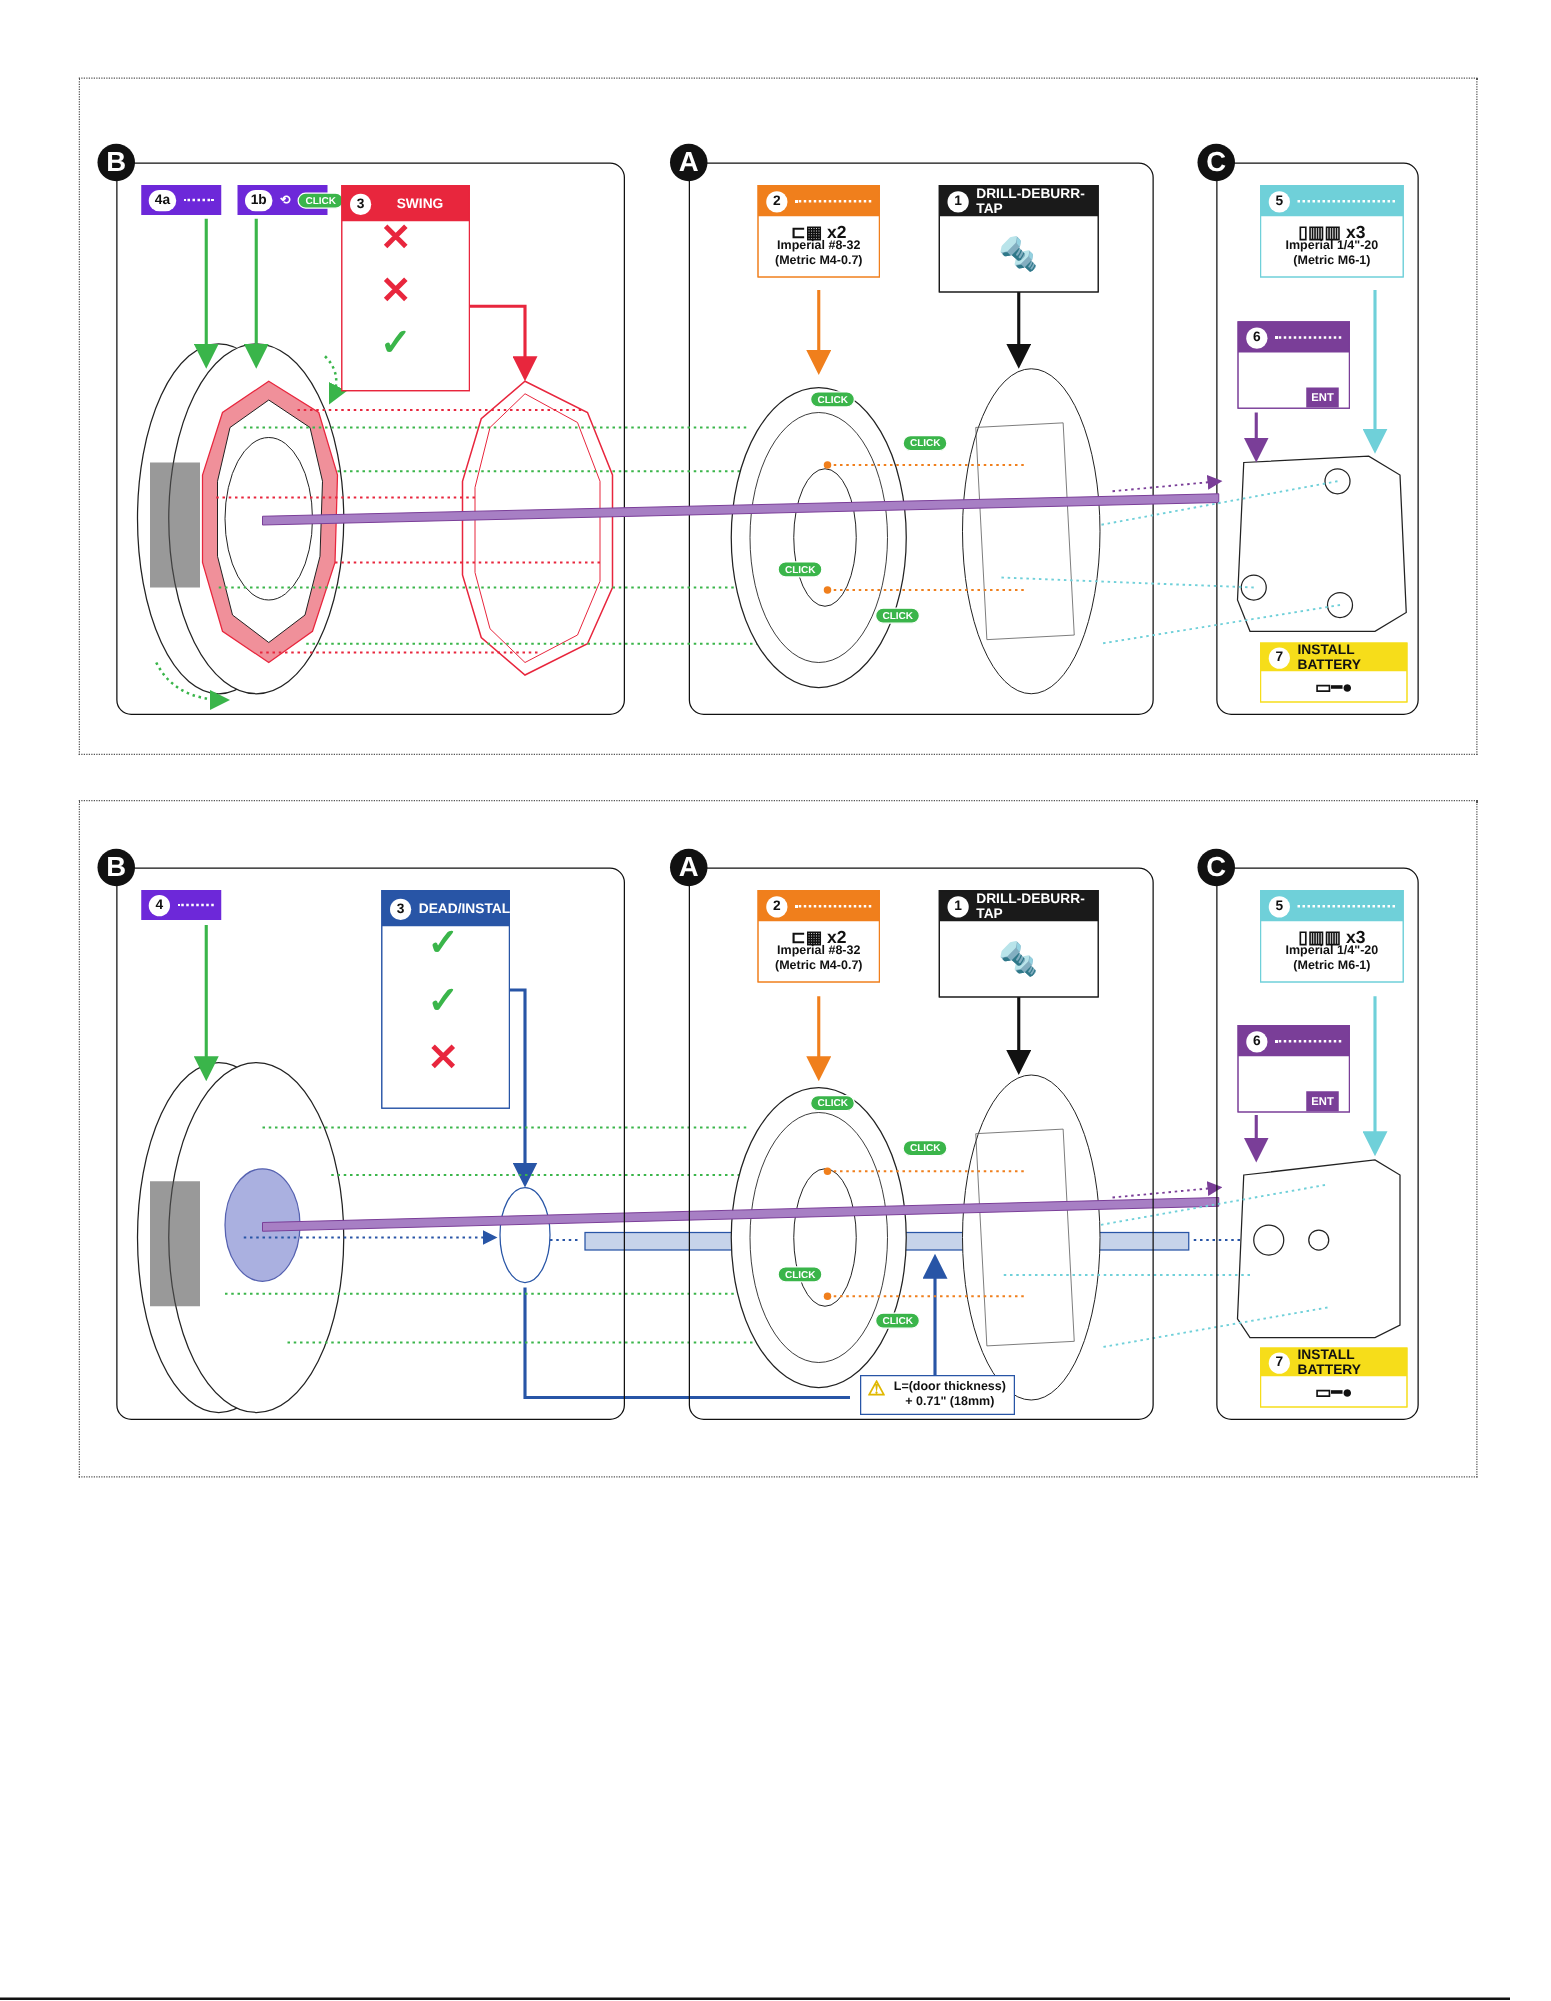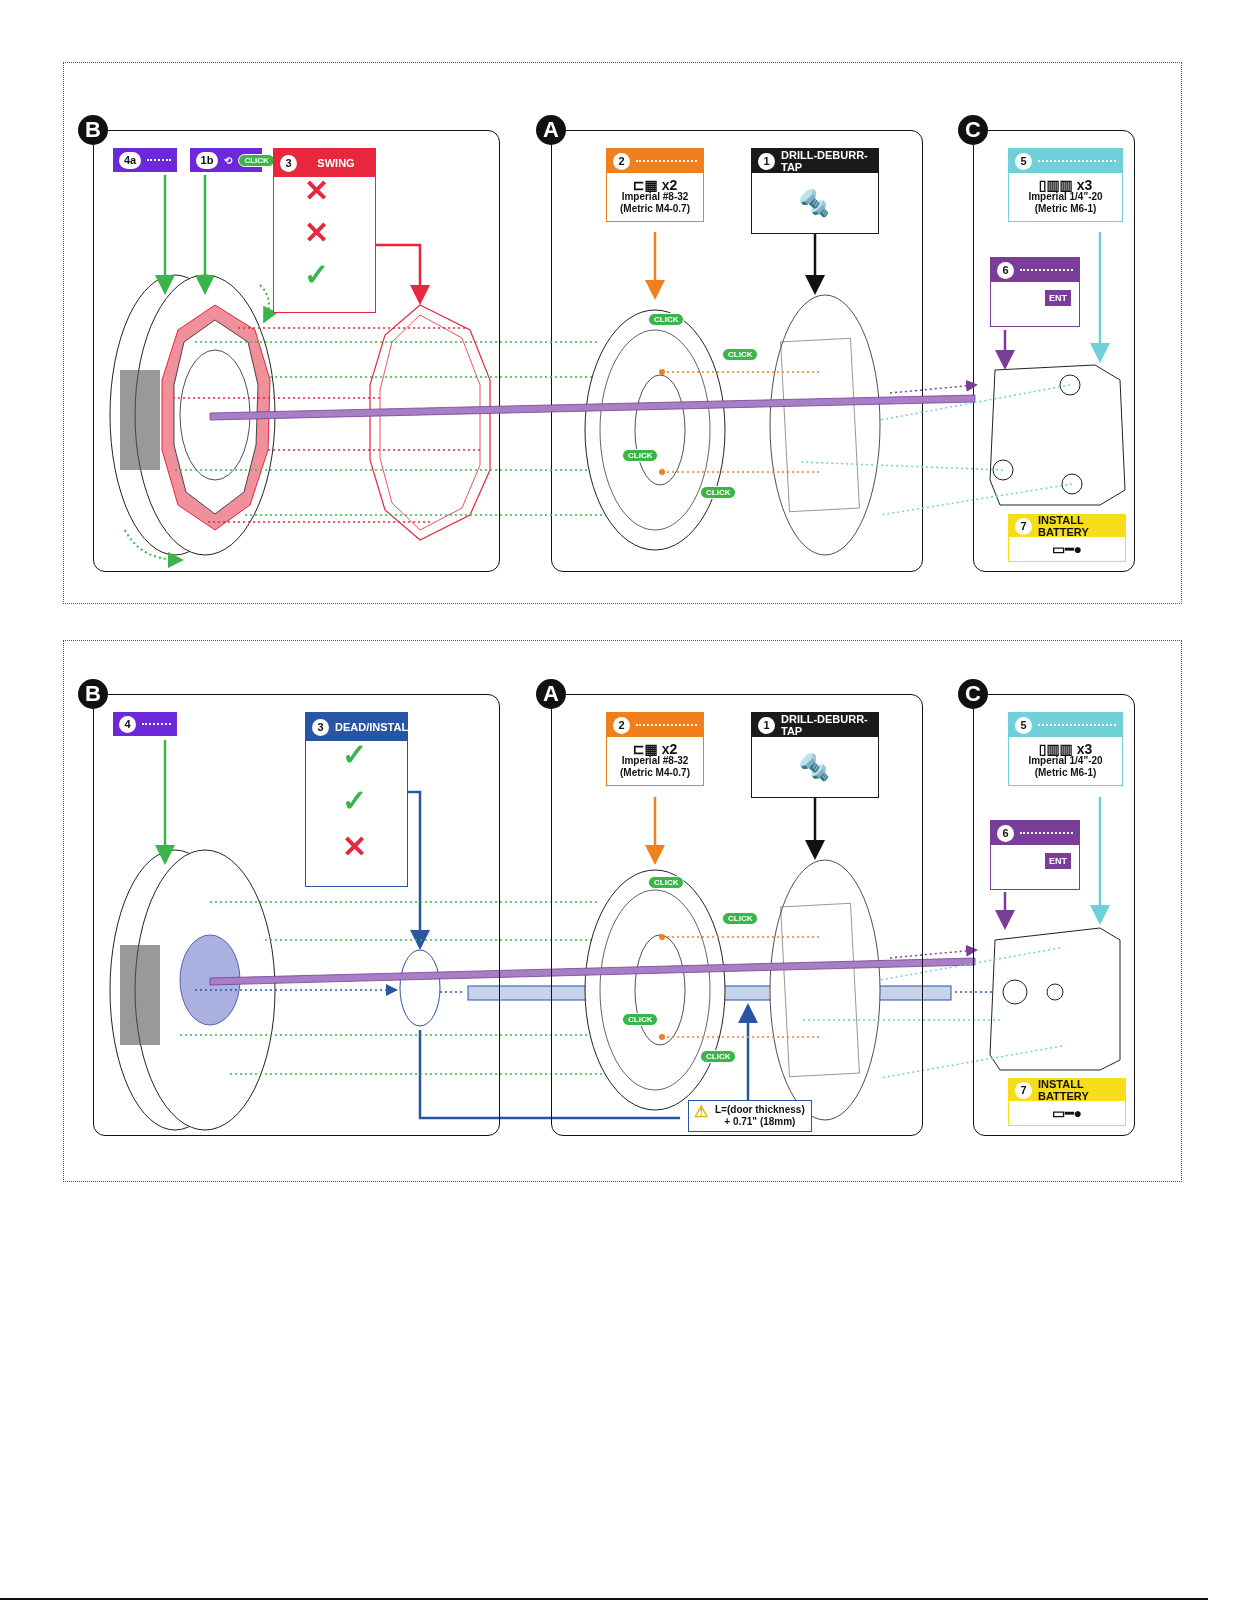--- a/index.html
+++ b/index.html
@@ -17,21 +17,21 @@
   .step .body { background:#fff; color:#111; text-align:center; font-size:10px; font-weight:bold; line-height:12px; }
   .green { background:#6d28d9; }
   .red { background:#e8263d; }
   .orange { background:#f07f1c; }
   .black { background:#1a1a1a; }
   .cyan { background:#6fd0d9; }
   .purple { background:#7a3e98; }
   .yellow { background:#f6dd1a; color:#111; }
   .blue { background:#2855a6; }
   .clickpill { background:#3ab54a; color:#fff; border-radius:8px; font-size:8px; font-weight:bold; padding:1px 5px; border:1px solid #fff; }
-  .entbox { background:#7a3e98; color:#fff; font-size:9px; font-weight:bold; padding:2px 4px; }
+  .entbox { background:#7a3e98; color:#fff; font-size:9px; font-weight:bold; padding:2px 4px;margin-top:20px; }
   svg { position:absolute; left:0; top:0; }
   .callout { position:absolute; border:1.5px solid #2855a6; background:#fff; font-size:10px; font-weight:bold; text-align:center; line-height:12px; padding:3px 6px 3px 26px; color:#111; }
   .bottomrule { position:absolute; left:0; top:1598px; width:1208px; height:2px; background:#111; }
 </style>
 </head>
 <body>
 
 <div class="section" id="sec1"></div>
 
 <div class="panel" style="left:93px;top:130px;width:405px;height:440px;">

